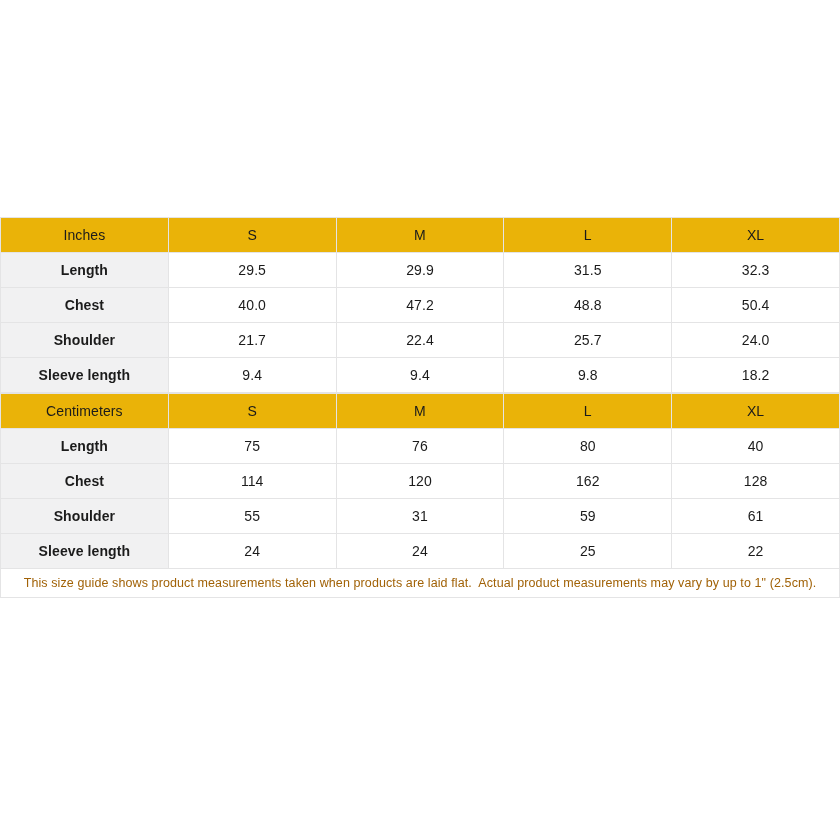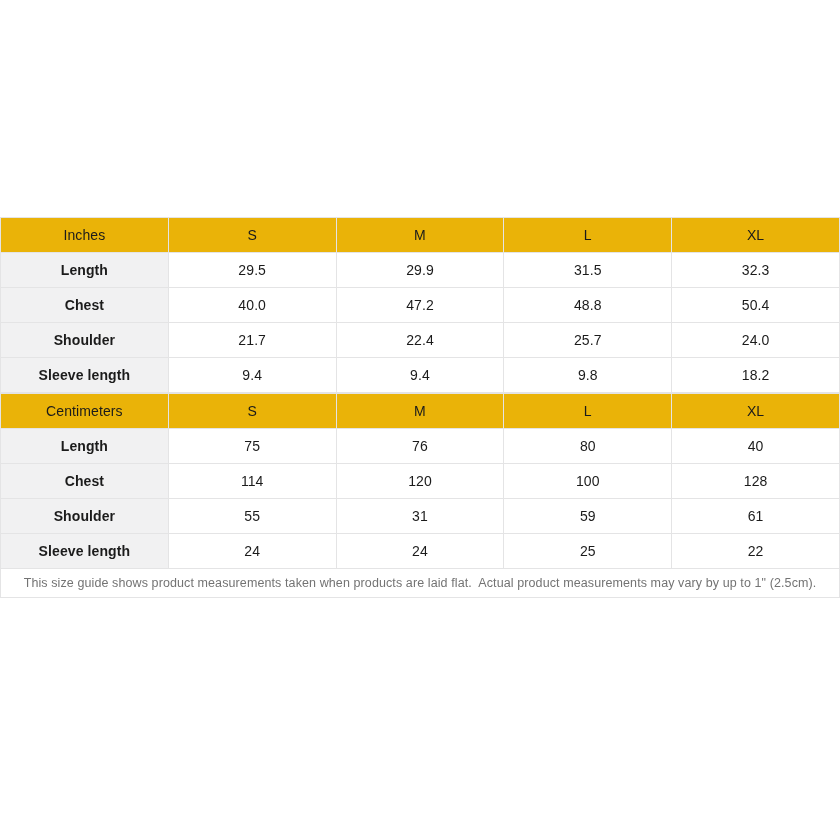--- a/index.html
+++ b/index.html
@@ -50,21 +50,21 @@
   .guide-footnote {
     width: 838px;
     height: 28px;
     border: 1px solid #e4e4e5;
     border-top: none;
     background: #ffffff;
     display: flex;
     align-items: center;
     justify-content: center;
     font-size: 12.5px;
-    color: #737373;
+    color: #a16207;
     white-space: pre-wrap;
     letter-spacing: 0.1px;
   }
 </style>
 </head>
 <body>
 
 <div class="size-guide">
   <table class="size-table inches">
       <thead>
@@ -123,21 +123,21 @@
           <th>Length</th>
           <td>75</td>
           <td>76</td>
           <td>80</td>
           <td>40</td>
         </tr>
         <tr>
           <th>Chest</th>
           <td>114</td>
           <td>120</td>
-          <td>100</td>
+          <td>162</td>
           <td>128</td>
         </tr>
         <tr>
           <th>Shoulder</th>
           <td>55</td>
           <td>31</td>
           <td>59</td>
           <td>61</td>
         </tr>
         <tr>

